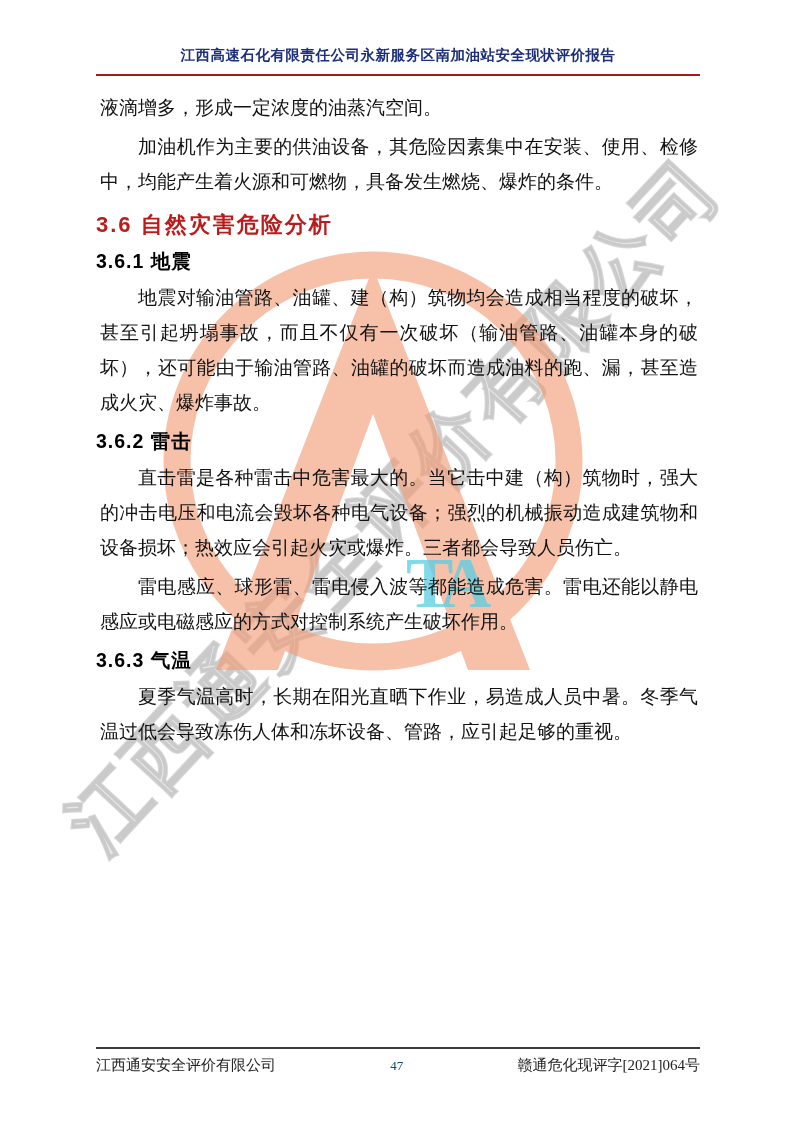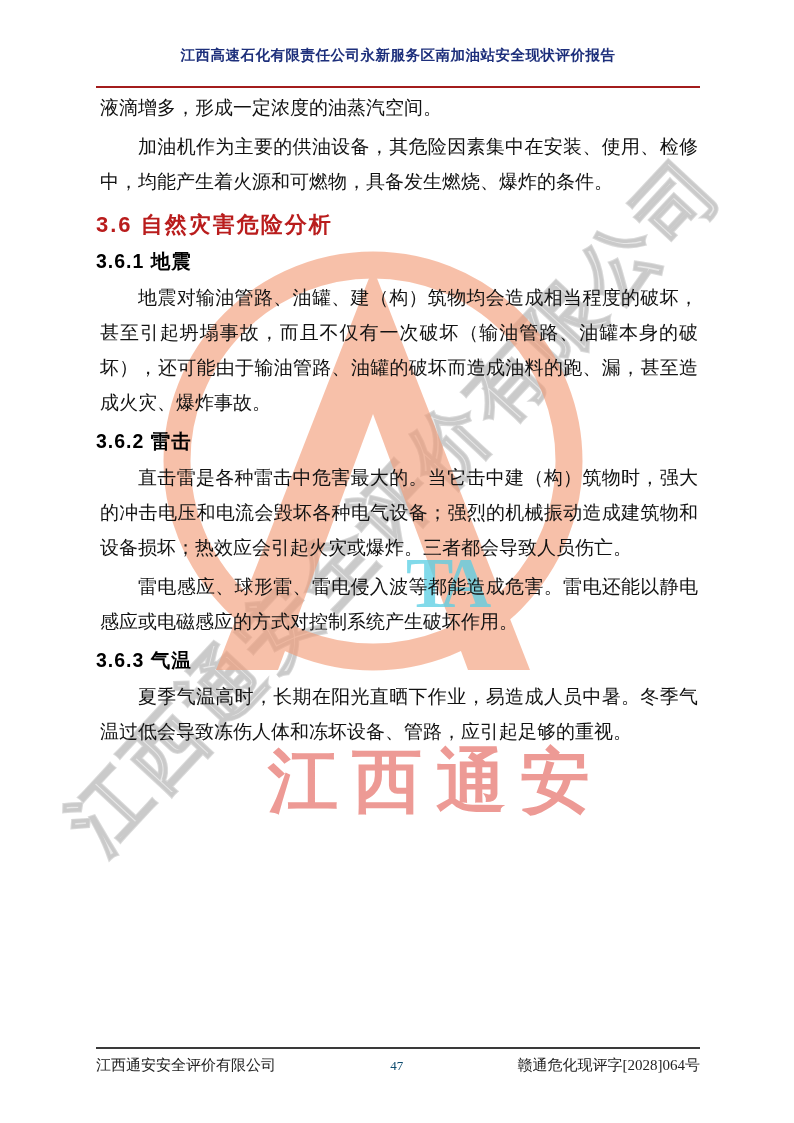--- a/index.html
+++ b/index.html
@@ -67,21 +67,21 @@
 
   
   .header {
     position: absolute;
     top: 46px;
     left: 96px;
     right: 94px;
     z-index: 2;
     text-align: center;
     border-bottom: 2.5px solid #a31c1c;
-    padding-bottom: 21px;
+    padding-bottom: 9px;
   }
   .header-title {
     font-size: 14.5px;
     font-weight: bold;
     color: #1d2f7b;
     letter-spacing: 0.5px;
   }
 
   
   .content {
@@ -143,21 +143,20 @@
 
 <div class="page">
 
   <div class="watermark-layer">
     <div class="wm-diagonal">江西通安全评价有限公司</div>
     <svg class="wm-logo-svg" viewBox="0 0 430 430">
       <circle cx="215" cy="215" r="196" fill="none" stroke="#F39B76" stroke-width="27"></circle>
       <path d="M215,22 L372,424 L310,424 L215,168 L120,424 L58,424 Z" fill="#F39B76"></path>
     </svg>
     <div class="wm-ta">TA</div>
-    <div class="wm-red">江西通安</div>
   </div>
 
   <header class="header">
     <div class="header-title">江西高速石化有限责任公司永新服务区南加油站安全现状评价报告</div>
   </header>
 
   <main class="content">
     <p class="body-text no-indent">液滴增多，形成一定浓度的油蒸汽空间。</p>
     <p class="body-text">加油机作为主要的供油设备，其危险因素集中在安装、使用、检修中，均能产生着火源和可燃物，具备发生燃烧、爆炸的条件。</p>
 
@@ -170,16 +169,16 @@
     <p class="body-text">雷电感应、球形雷、雷电侵入波等都能造成危害。雷电还能以静电感应或电磁感应的方式对控制系统产生破坏作用。</p>
 
     <h3 class="h-minor">3.6.3 气温</h3>
     <p class="body-text">夏季气温高时，长期在阳光直晒下作业，易造成人员中暑。冬季气温过低会导致冻伤人体和冻坏设备、管路，应引起足够的重视。</p>
 
   </main>
 
   <footer class="footer">
     <span>江西通安安全评价有限公司</span>
     <span class="page-num">47</span>
-    <span>赣通危化现评字[2028]064号</span>
+    <span>赣通危化现评字[2021]064号</span>
   </footer>
 
 </div>
 
 </body></html>

